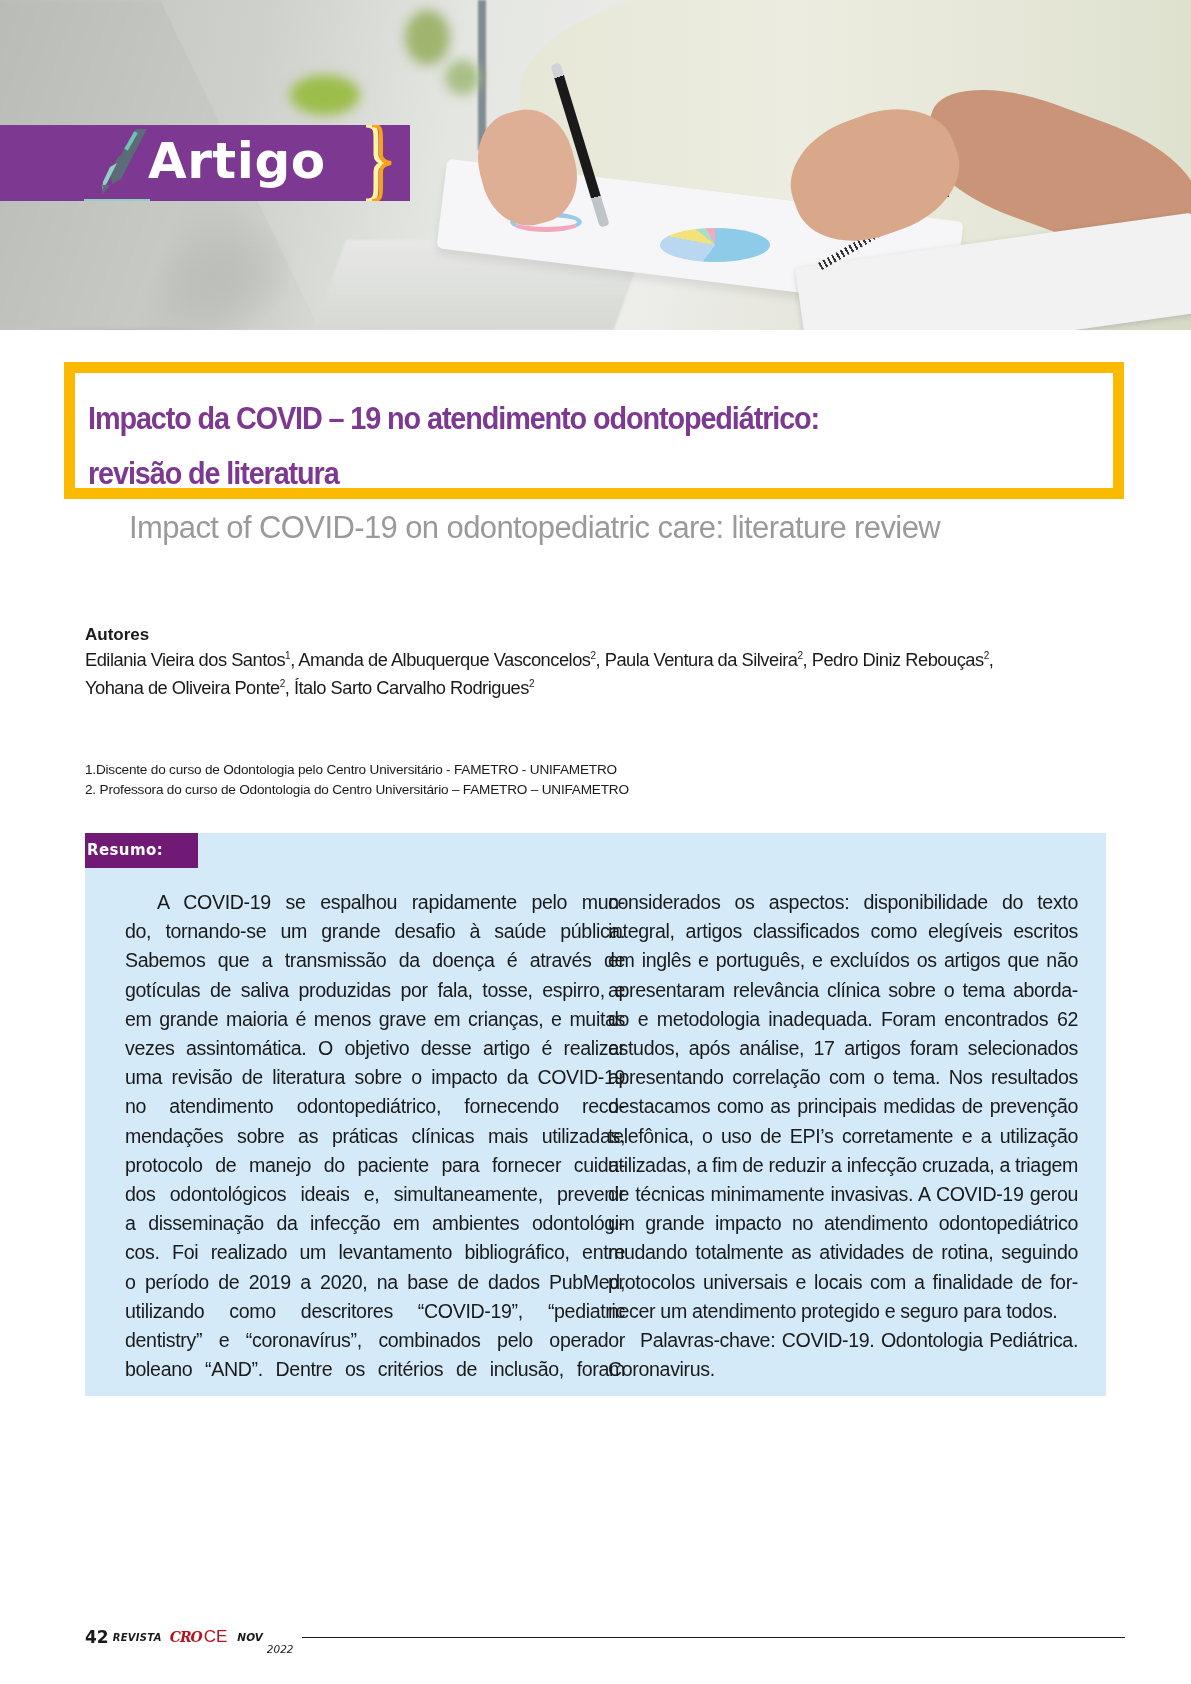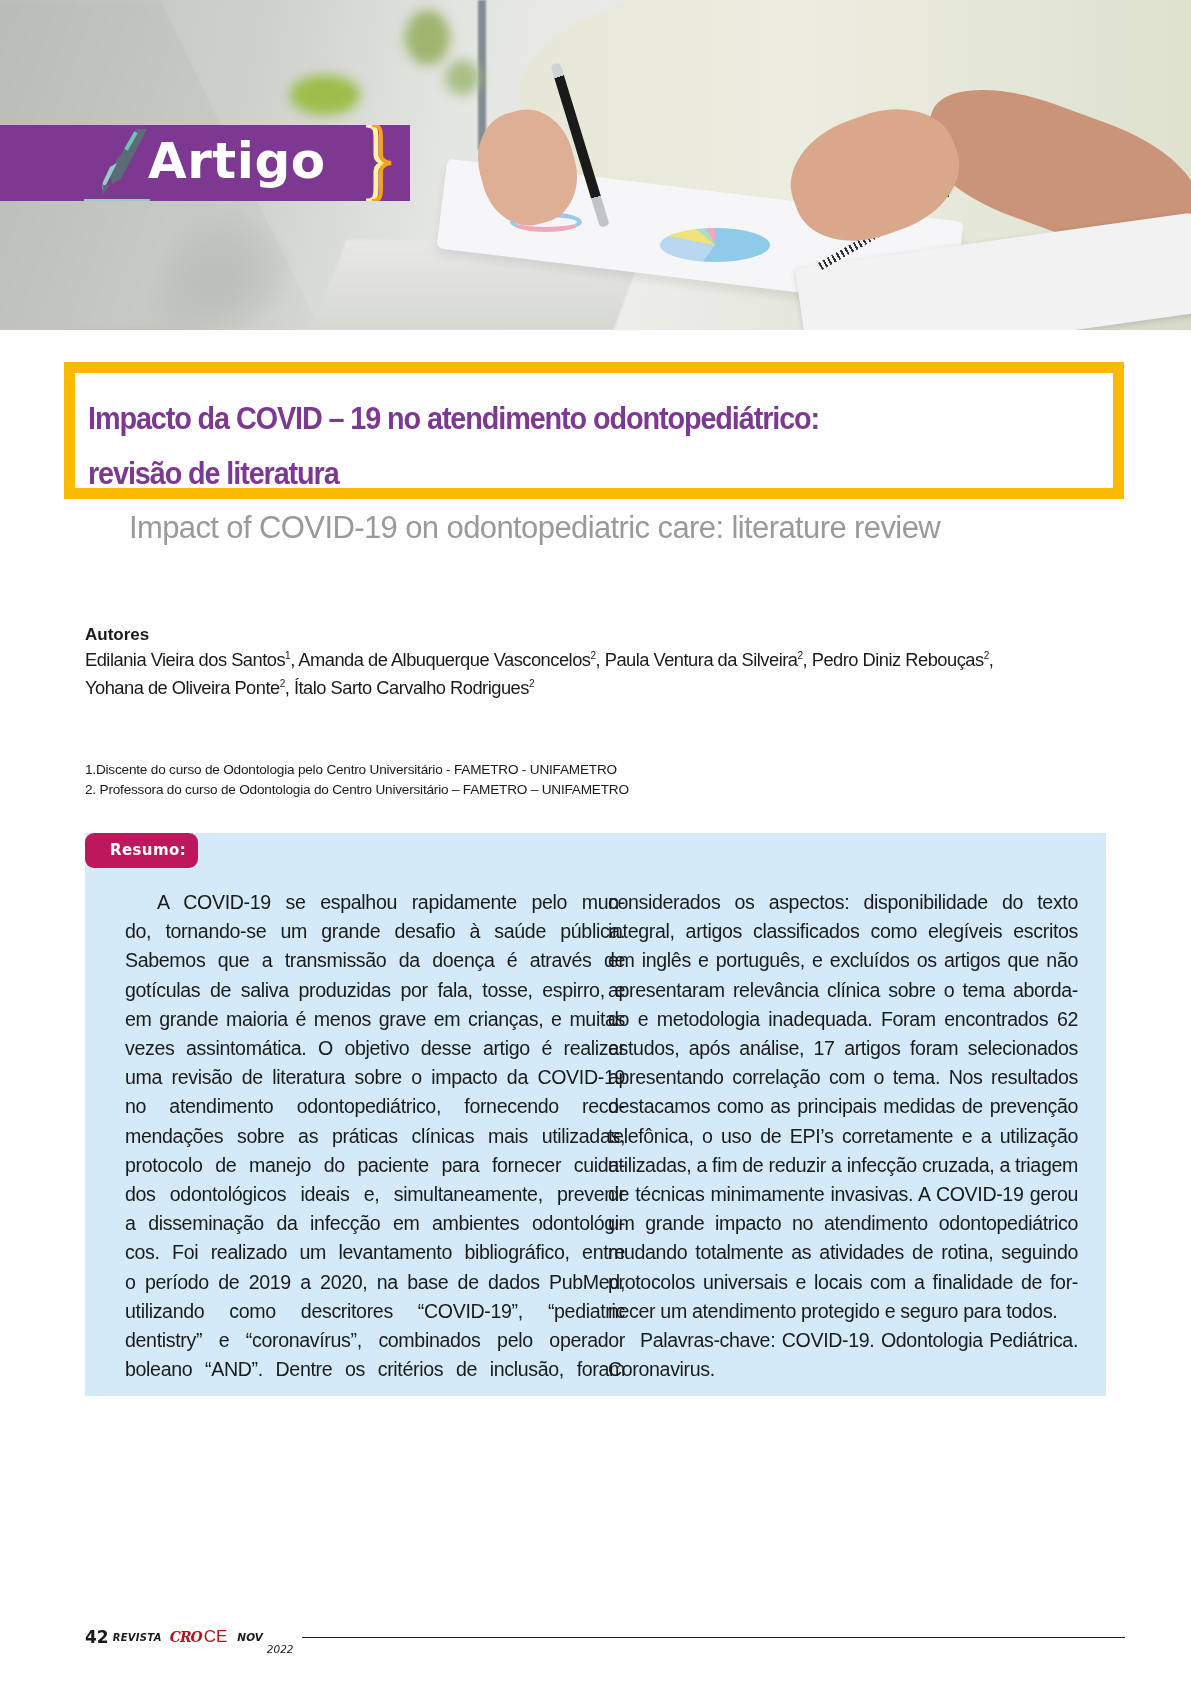--- a/index.html
+++ b/index.html
@@ -106,23 +106,23 @@
   .authors .names { font-size: 18.3px; line-height: 28px; color: #1a1a1a; letter-spacing: -0.5px; }
   .authors sup { font-size: 10px; vertical-align: super; line-height: 0; }
   .affil { position: absolute; left: 85px; top: 760px; font-family: "Liberation Sans", sans-serif; font-size: 13.6px; line-height: 20px; color: #1a1a1a; letter-spacing: -0.2px; }
 
   
   .resumo {
     position: absolute; left: 85px; top: 833px; width: 1021px; height: 563px;
     background: #d4eaf9;
   }
   .resumo .tag {
-    position: absolute; left: 0; top: 0; width: 113px; height: 35px; background: #be185d;
+    position: absolute; left: 0; top: 0; width: 113px; height: 35px; background: #701a75;
     color: #ffffff; font-family: "DejaVu Sans", sans-serif; font-weight: bold; font-size: 15px;
-    line-height: 35px; padding-left: 25px; letter-spacing: 0.4px; border-radius: 9px;
+    line-height: 35px; padding-left: 2px; letter-spacing: 0.4px;
   }
   .resumo .col {
     position: absolute; top: 55px; font-family: "Liberation Sans", sans-serif;
     font-size: 19.6px; line-height: 29.2px; color: #1a1a1a; text-align: justify;
     letter-spacing: -0.35px;
   }
   .resumo .col.left { left: 40px; width: 500px; }
   .resumo .col.right { left: 523px; width: 470px; }
   .resumo .line { display: block; text-align: justify; text-align-last: justify; white-space: nowrap; }
   .resumo .line.last { text-align-last: left; }

